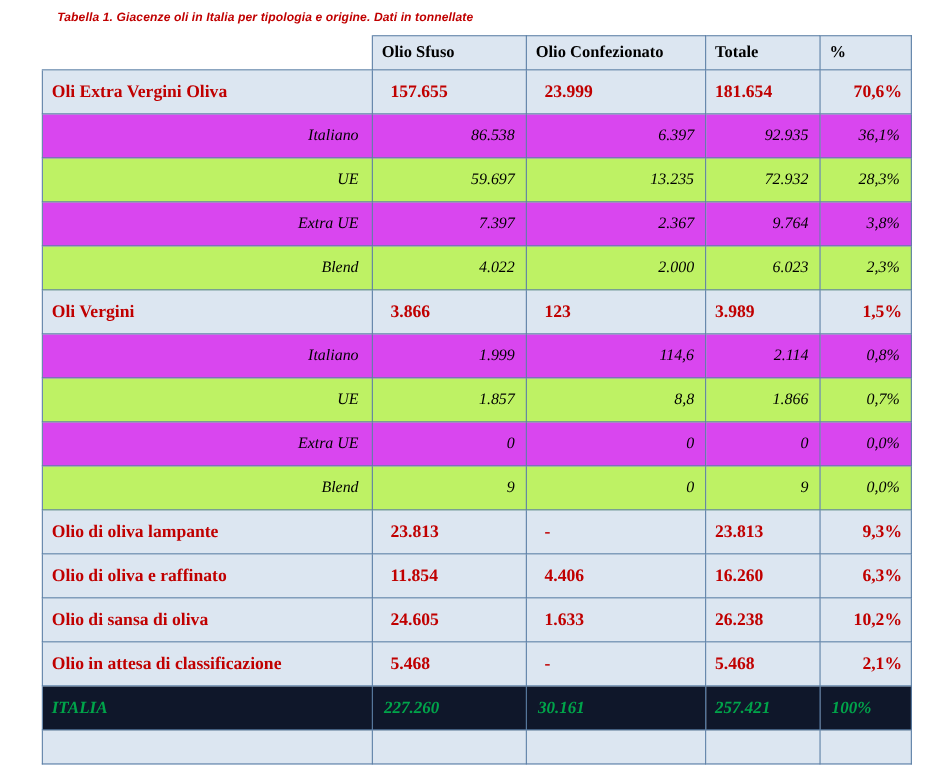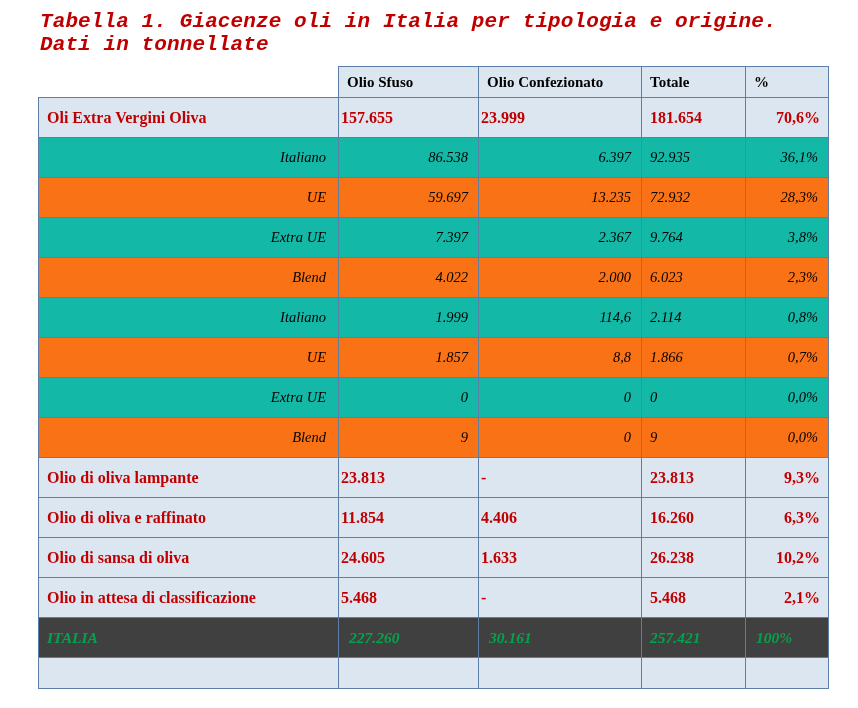--- a/index.html
+++ b/index.html
@@ -15,26 +15,26 @@
     overflow: hidden;
   }
   #page {
     position: relative;
     width: 858px;
     height: 708px;
     box-sizing: border-box;
     padding: 10px 28px 0 38px;
   }
   #caption {
-    font-family: Liberation Mono, monospace;
-    font-size: 21px;
+    font-family: Liberation Sans, sans-serif;
+    font-size: 11px;
     font-weight: bold;
     font-style: italic;
     color: #c00000;
-    margin: 0 0 10px 2px;
+    margin: 0 0 10px 14px;
     letter-spacing: 0.1px;
   }
   table.oil-table {
     border-collapse: collapse;
     table-layout: fixed;
     width: 790px;
     border: 1px solid #5b7fa6;
   }
   table.oil-table col.c-label  { width: 300px; }
   table.oil-table col.c-sfuso  { width: 140px; }
@@ -62,39 +62,39 @@
   tr.head th.blank { background: #ffffff; border-left: 1px solid #ffffff; border-top: 1px solid #ffffff; }
 
   
   tr.cat td {
     background: #dce6f1;
     color: #c00000;
     font-weight: bold;
     font-size: 16px;
   }
   tr.cat td.label { text-align: left; }
-  tr.cat td.num { text-align: left; padding-left: 2px; }
+  tr.cat td.num { text-align: left; padding-left: 16px; }
   tr.cat td.pct { text-align: right; padding-left: 10px; }
 
   
   tr.sub td {
     font-style: italic;
     font-size: 14.5px;
     color: #000000;
   }
-  tr.sub.shade td { background: #f97316; margin-left: 43px; }
-  tr.sub.plain td { background: #14b8a6; }
+  tr.sub.shade td { background: #bef264; margin-left: 43px; }
+  tr.sub.plain td { background: #d946ef; }
   tr.sub td.label { text-align: right; padding-right: 12px; }
   tr.sub td.num   { text-align: right; padding-right: 10px; }
-  tr.sub td.tot   { padding-right: 10px; }
+  tr.sub td.tot   { text-align: right; padding-right: 10px; }
   tr.sub td.pct   { text-align: right; padding-right: 10px; }
 
   
   tr.total td {
-    background: #404040;
+    background: #0f172a;
     color: #00a44a;
     font-weight: bold;
     font-style: italic;
     font-size: 15.5px;
   }
   tr.total td.label { text-align: left; }
   tr.total td.num { text-align: left; padding-left: 10px; }
   tr.total td.pct { text-align: left; padding-left: 10px; }
 
   tr.foot td {
@@ -156,20 +156,27 @@
           <td class="tot">9.764</td>
           <td class="pct">3,8%</td>
         </tr>
         <tr class="sub shade">
           <td class="label">Blend</td>
           <td class="num">4.022</td>
           <td class="num">2.000</td>
           <td class="tot">6.023</td>
           <td class="pct">2,3%</td>
         </tr>
+        <tr class="cat">
+          <td class="label">Oli Vergini</td>
+          <td class="num">3.866</td>
+          <td class="num">123</td>
+          <td class="tot">3.989</td>
+          <td class="pct">1,5%</td>
+        </tr>
         <tr class="sub plain">
           <td class="label">Italiano</td>
           <td class="num">1.999</td>
           <td class="num">114,6</td>
           <td class="tot">2.114</td>
           <td class="pct">0,8%</td>
         </tr>
         <tr class="sub shade">
           <td class="label">UE</td>
           <td class="num">1.857</td>

